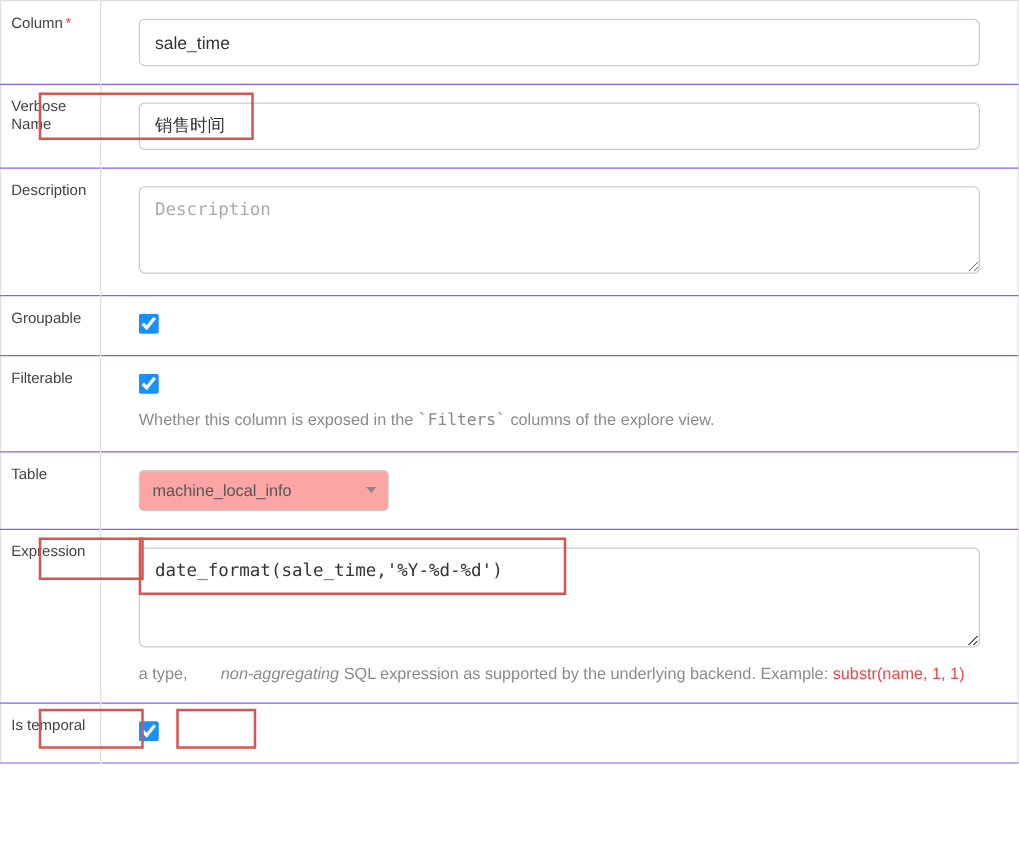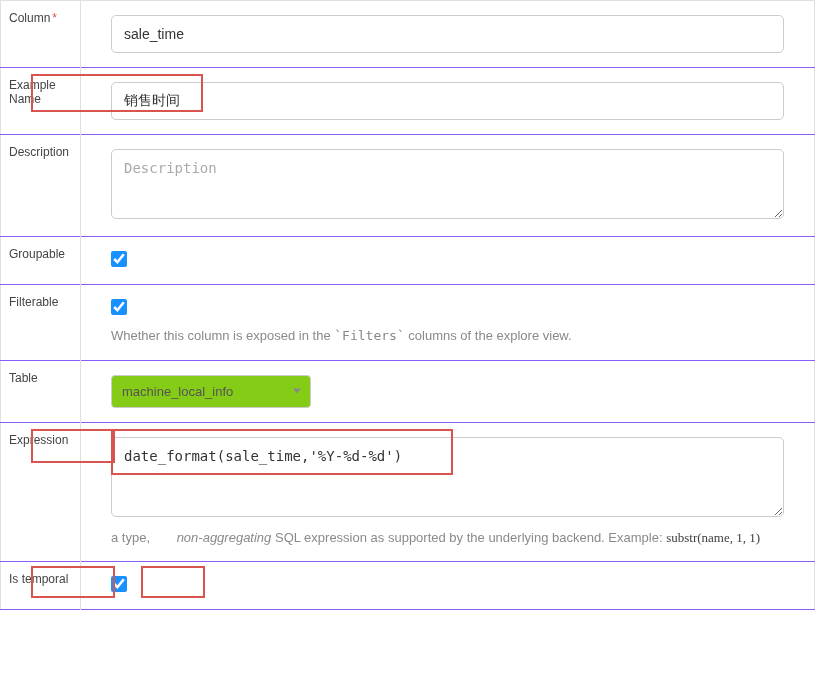--- a/index.html
+++ b/index.html
@@ -8,23 +8,23 @@
     .form-row { border-bottom: 1px solid #8b5cf6; }
     .label-cell { width: 80px; padding: 10px 8px; vertical-align: top; font-size: 12px; color: #444; border-right: 1px solid #e0e0e0; }
     .field-cell { padding: 14px 30px; vertical-align: top; }
     .required { color: #d9534f; margin-left: 2px; }
     .text-input { width: 100%; padding: 10px 12px; border: 1px solid #ccc; border-radius: 5px; font-size: 14px; color: #333; background: #fff; }
     .textarea { width: 100%; min-height: 70px; padding: 10px 12px; border: 1px solid #ccc; border-radius: 5px; font-size: 14px; color: #333; resize: both; }
     .textarea::placeholder { color: #aaa; }
     .help-text { margin-top: 8px; font-size: 13px; color: #8a8a8a; line-height: 1.5; }
     .help-text em { font-style: italic; margin-left: 23px; }
     .help-text code { font-family: Menlo, Consolas, monospace; color: #888; }
-    .help-text .code-hl { font-family: Liberation Serif, serif; color: #404040; text-align: center; }
+    .help-text .code-hl { font-family: Liberation Sans, sans-serif; color: #ef4444; text-align: center; }
     .checkbox { width: 16px; height: 16px; accent-color: #1890ff; cursor: pointer; }
-    .select { width: 200px; padding: 8px 10px; border: 1px solid #ccc; border-radius: 4px; font-size: 13px; color: #555; background: #84cc16; appearance: none; position: relative; }
+    .select { width: 200px; padding: 8px 10px; border: 1px solid #ccc; border-radius: 4px; font-size: 13px; color: #555; background: #fca5a5; appearance: none; position: relative; }
     .select-wrap { position: relative; display: inline-block; }
     .select-wrap::after { content: ""; position: absolute; right: 10px; top: 50%; transform: translateY(-50%); border-left: 4px solid transparent; border-right: 4px solid transparent; border-top: 5px solid #888; pointer-events: none; }
     .hl-box-1 { position: relative; }
     .hl-box-1::before { content: ""; position: absolute; left: -80px; top: -8px; width: 168px; height: 34px; border: 2px solid #d9534f; pointer-events: none; z-index: 3;}
     .hl-box-2 { position: relative; }
     .hl-box-2::before { content: ""; position: absolute; left: -80px; top: -8px; width: 80px; height: 30px; border: 2px solid #d9534f; pointer-events: none; z-index: 3;}
     .hl-box-2::after { content: ""; position: absolute; left: 0px; top: -8px; width: 338px; height: 42px; border: 2px solid #d9534f; pointer-events: none; z-index: 3;}
     .hl-box-3 { position: relative; }
     .hl-box-3::before { content: ""; position: absolute; left: -80px; top: -10px; width: 80px; height: 28px; border: 2px solid #d9534f; pointer-events: none; z-index: 3;}
     .hl-box-3::after { content: ""; position: absolute; left: 30px; top: -10px; width: 60px; height: 28px; border: 2px solid #d9534f; pointer-events: none; z-index: 3;}
@@ -41,21 +41,21 @@
         <tr class="form-row">
     <td class="label-cell">
       <span>Column</span><span class="required">*</span>
     </td>
     <td class="field-cell">
       <input class="text-input" type="text" value="sale_time" style="">
     </td>
   </tr>
 
   <tr class="form-row">
-    <td class="label-cell">Example Name</td>
+    <td class="label-cell">Verbose Name</td>
     <td class="field-cell">
       <div class="hl-box-1">
         <input class="text-input" type="text" value="销售时间" style="">
       </div>
     </td>
   </tr>
 
   <tr class="form-row">
     <td class="label-cell">Description</td>
     <td class="field-cell">

